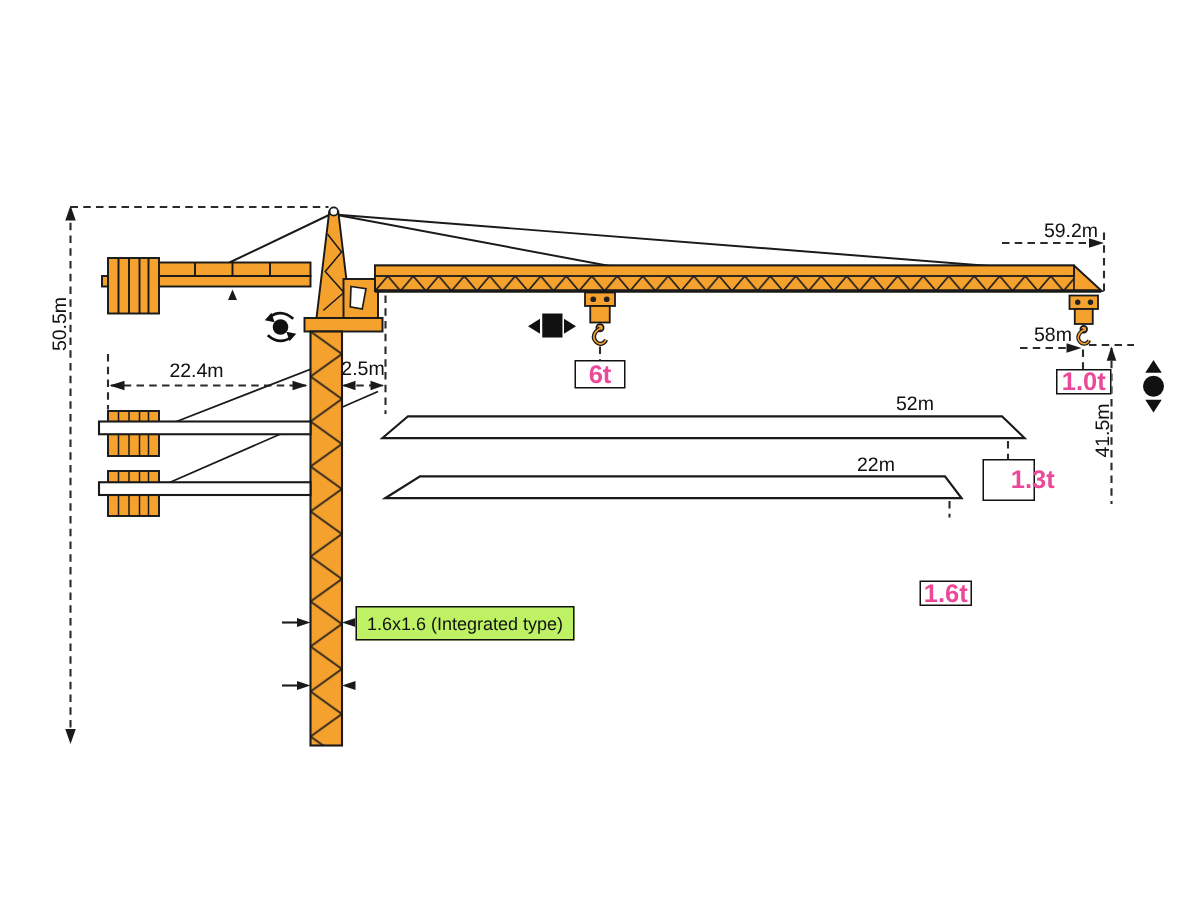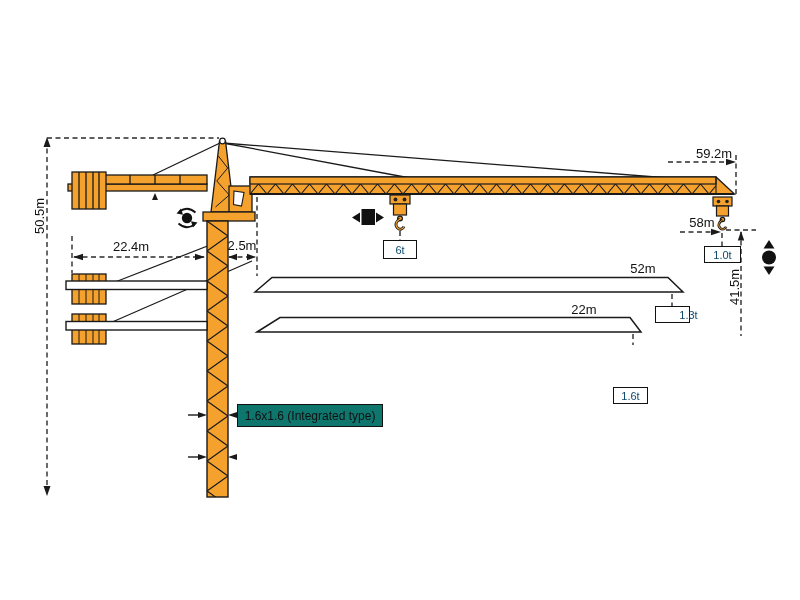--- a/index.html
+++ b/index.html
@@ -1,22 +1,22 @@
 <!DOCTYPE html>
 <html><head>
 <meta charset="utf-8">
 <style>
   * { margin:0; padding:0; box-sizing:border-box; }
   html,body { width:800px; height:600px; background:#fff; font-family:"Liberation Sans", sans-serif; color:#1a1a1a; }
   #stage { position:relative; width:800px; height:600px; background:#fff; overflow:hidden; }
   #stage svg { position:absolute; left:0; top:0; }
   .dim-label { position:absolute; font-size:13px; line-height:14px; text-align:center; white-space:nowrap; color:#111; }
   .rot { transform:rotate(-90deg); }
-  .load-box { position:absolute; background:#fff; border:1.6px solid #111; display:flex; align-items:center; justify-content:center; font-size:11px; color:#0c4a6e; }
-  .mast-label { position:absolute; background:#0f766e; border:1.6px solid #111; display:flex; align-items:center; justify-content:center; font-size:12px; color:#111; white-space:nowrap; }
+  .load-box { position:absolute; background:#fff; border:1.6px solid #111; display:flex; align-items:center; justify-content:center; font-size:17px; color:#ec4899;font-weight:bold; }
+  .mast-label { position:absolute; background:#bef264; border:1.6px solid #111; display:flex; align-items:center; justify-content:center; font-size:12px; color:#111; white-space:nowrap; }
 </style>
 </head>
 <body>
 
 <div id="stage">
 
   <svg width="800" height="600" viewBox="0 0 800 600">
     <defs>
       <pattern id="mastLat" patternUnits="userSpaceOnUse" x="207" y="221" width="21" height="30">
         <path d="M0,0 L21,15 L0,30" fill="none" stroke="#1a1a1a" stroke-width="1.2"></path>
@@ -187,23 +187,23 @@
       <polygon points="228,457 237,454 237,460"></polygon>
     </g>
   </svg>
 
   <div class="dim-label rot" style="left:17px; top:209px; width:46px;">50.5m</div>
   <div class="dim-label" style="left:101px; top:240px; width:60px;">22.4m</div>
   <div class="dim-label" style="left:217px; top:239px; width:50px;">2.5m</div>
   <div class="dim-label" style="left:684px; top:147px; width:60px;">59.2m</div>
   <div class="dim-label" style="left:677px; top:216px; width:50px;">58m</div>
   <div class="dim-label rot" style="left:712px; top:280px; width:46px;">41.5m</div>
-  <div class="dim-label" style="left:618px; top:262px; width:50px;">52m</div>
+  <div class="dim-label" style="left:585px; top:262px; width:50px;">52m</div>
   <div class="dim-label" style="left:559px; top:303px; width:50px;">22m</div>
 
   <div class="load-box" style="left:383px; top:240px; width:34px; height:19px;">6t</div>
   <div class="load-box" style="left:704px; top:246px; width:37px; height:17px;">1.0t</div>
-  <div class="load-box" style="left:655px; top:306px; width:35px; height:17px;padding-left:32px;">1.3t</div>
+  <div class="load-box" style="left:655px; top:306px; width:35px; height:28px;padding-left:32px;">1.3t</div>
   <div class="load-box" style="left:613px; top:343px; width:35px; height:17px;margin-top:44px;">1.6t</div>
 
   <div class="mast-label" style="left:237px; top:404px; width:146px; height:23px;">1.6x1.6 (Integrated type)</div>
 
 </div>
 
 </body></html>

